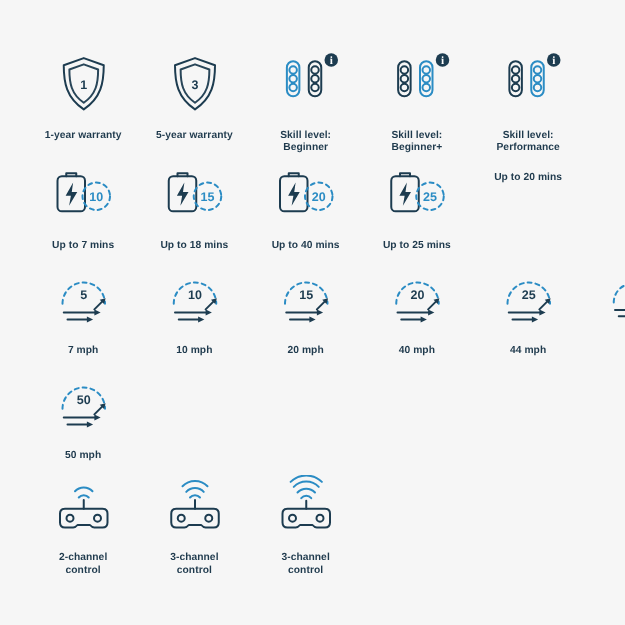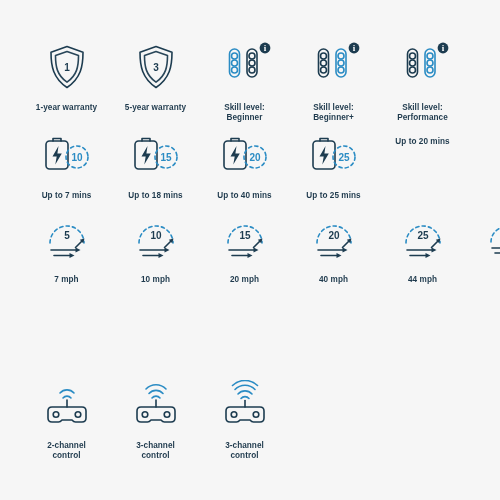--- a/index.html
+++ b/index.html
@@ -314,20 +314,35 @@
         </svg>
       </div>
       <div class="label"><span>44 mph</span></div>
     </div>
   </div>
 
   <div class="row" id="row-speed2">
 
 
 
+    <div class="cell">
+      <div class="art">
+        <svg width="52" height="44" viewBox="0 0 52 44">
+          <path class="stroke-blue" d="M9 26 A17 17 0 0 1 43 26" stroke-dasharray="3.2 3.2"></path>
+          <path class="stroke-dark" d="M34.5 30.5 L41.5 23.5"></path>
+          <path class="fill-dark" d="M43.5 21.5 L42.2 26.2 L38.8 22.8 Z"></path>
+          <path class="stroke-dark" d="M10 33 H36"></path>
+          <path class="fill-dark" d="M39.5 33 L34.5 30.6 L34.5 35.4 Z"></path>
+          <path class="stroke-dark" d="M13 38.5 H30"></path>
+          <path class="fill-dark" d="M33.5 38.5 L28.5 36.1 L28.5 40.9 Z"></path>
+          <text class="num" x="26" y="22" text-anchor="middle">50</text>
+        </svg>
+      </div>
+      <div class="label"><span>50 mph</span></div>
+    </div>
 
     <div class="cell spacer"></div>
     <div class="cell spacer"></div>
   </div>
 
   <div class="row" id="row-channel">
 
     <div class="cell">
       <div class="art">
         <svg width="52" height="50" viewBox="0 0 52 50">

